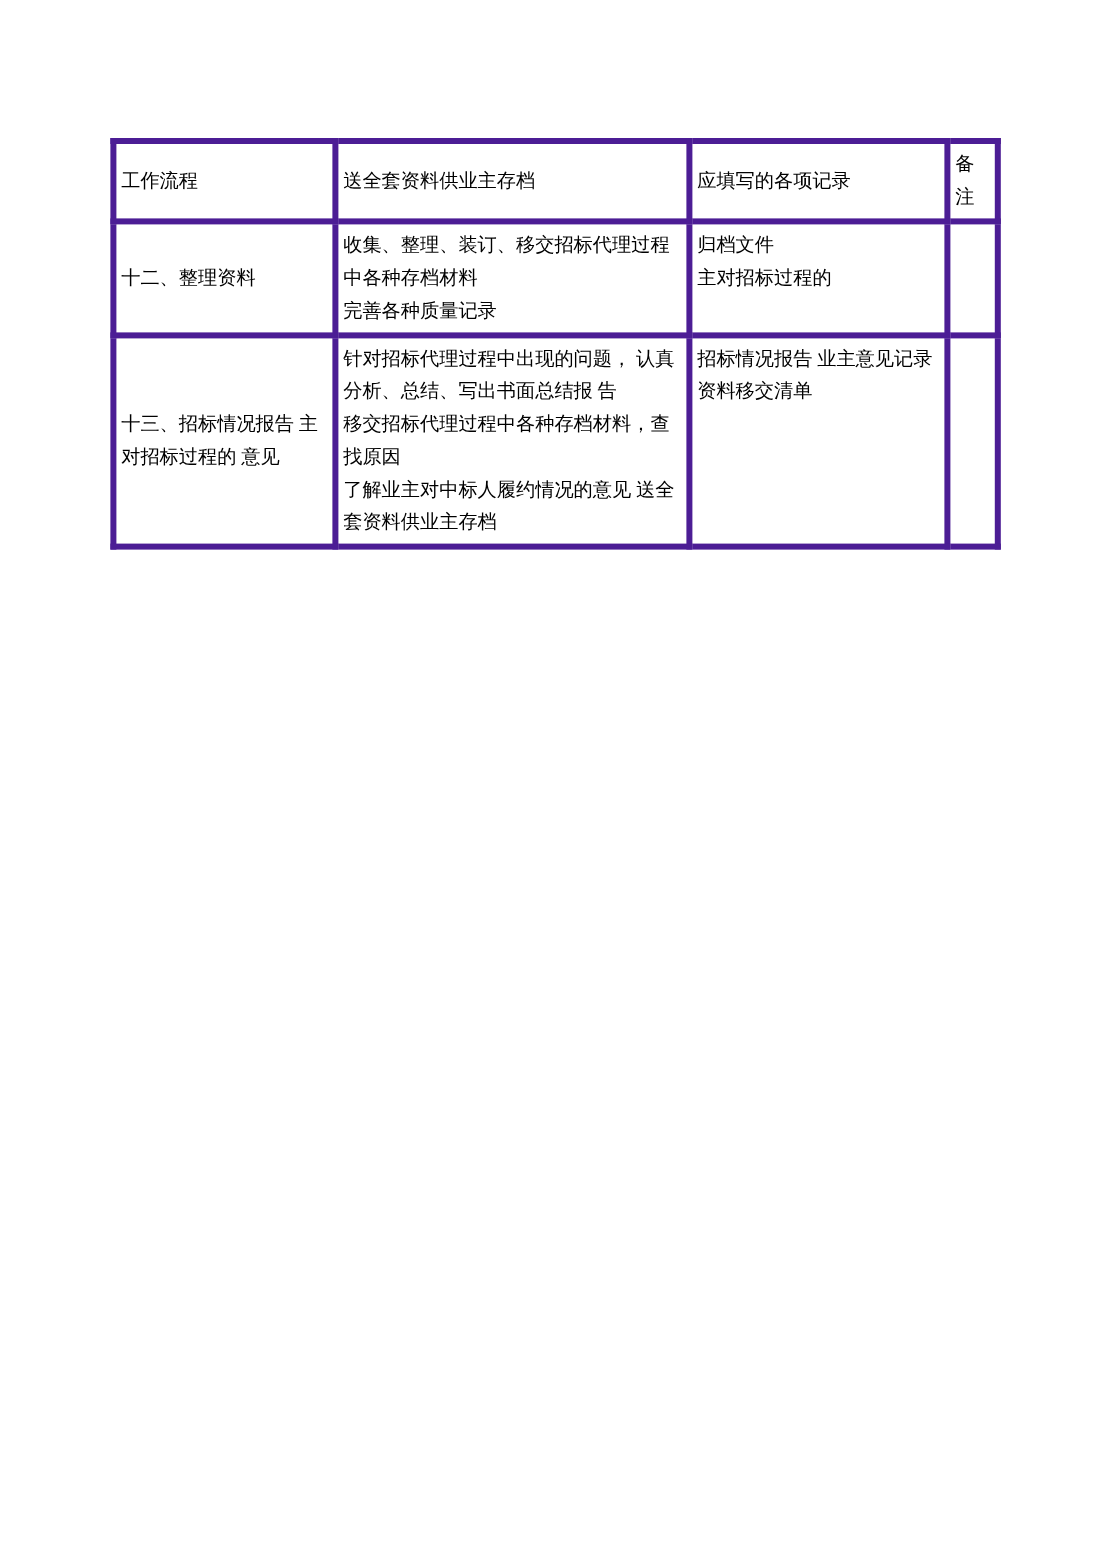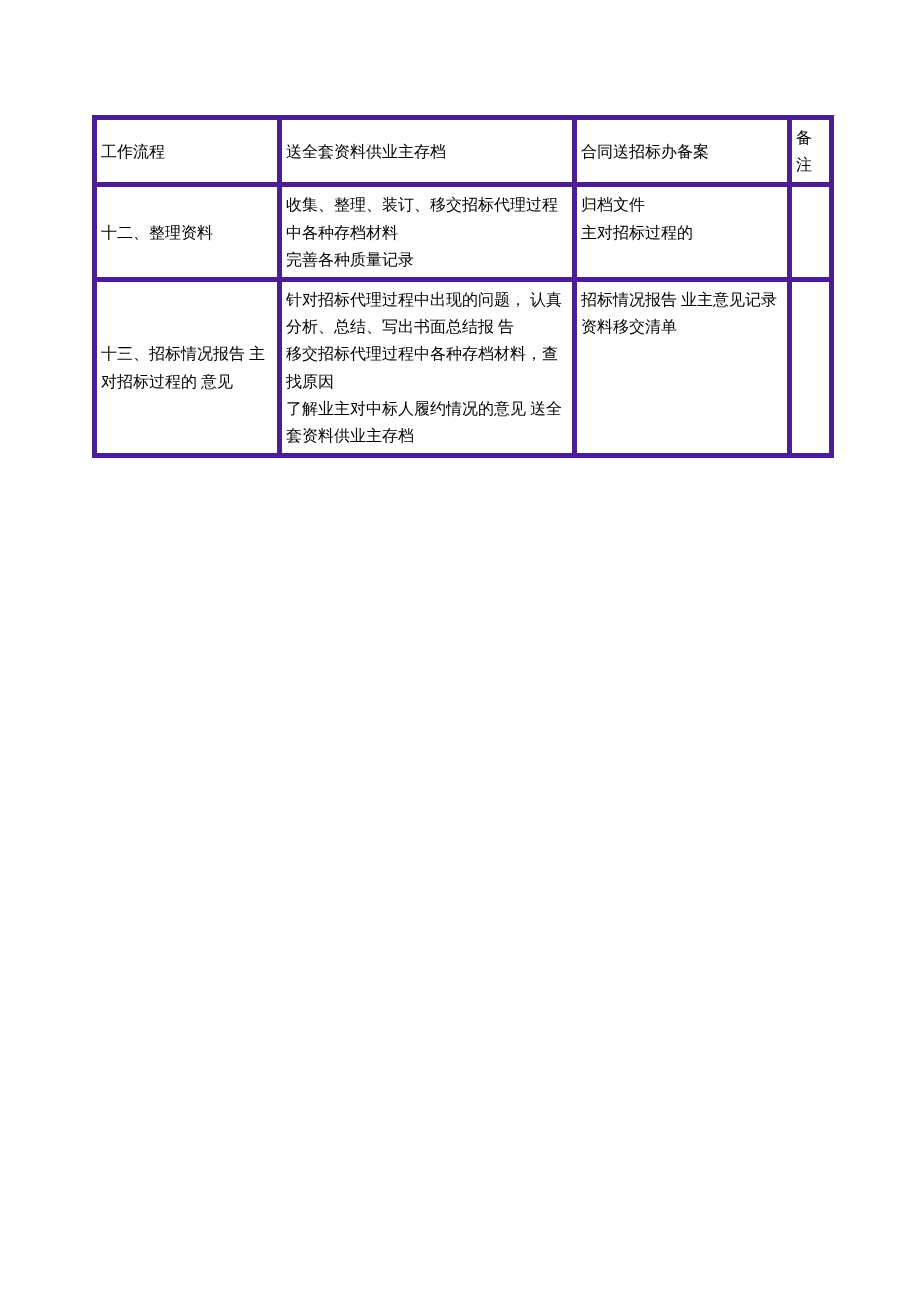--- a/index.html
+++ b/index.html
@@ -49,21 +49,21 @@
   <colgroup>
     <col class="col1">
     <col class="col2">
     <col class="col3">
     <col class="col4">
   </colgroup>
   <tbody>
       <tr class="header">
     <td>工作流程</td>
     <td>送全套资料供业主存档</td>
-    <td>合同送招标办备案</td>
+    <td>应填写的各项记录</td>
     <td>备注</td>
   </tr>
   <tr>
     <td>十二、整理资料</td>
     <td style="white-space: pre-line;">收集、整理、装订、移交招标代理过程中各种存档材料
 完善各种质量记录</td>
     <td style="white-space: pre-line; vertical-align: top;">归档文件
 主对招标过程的</td>
     <td></td>
   </tr>

